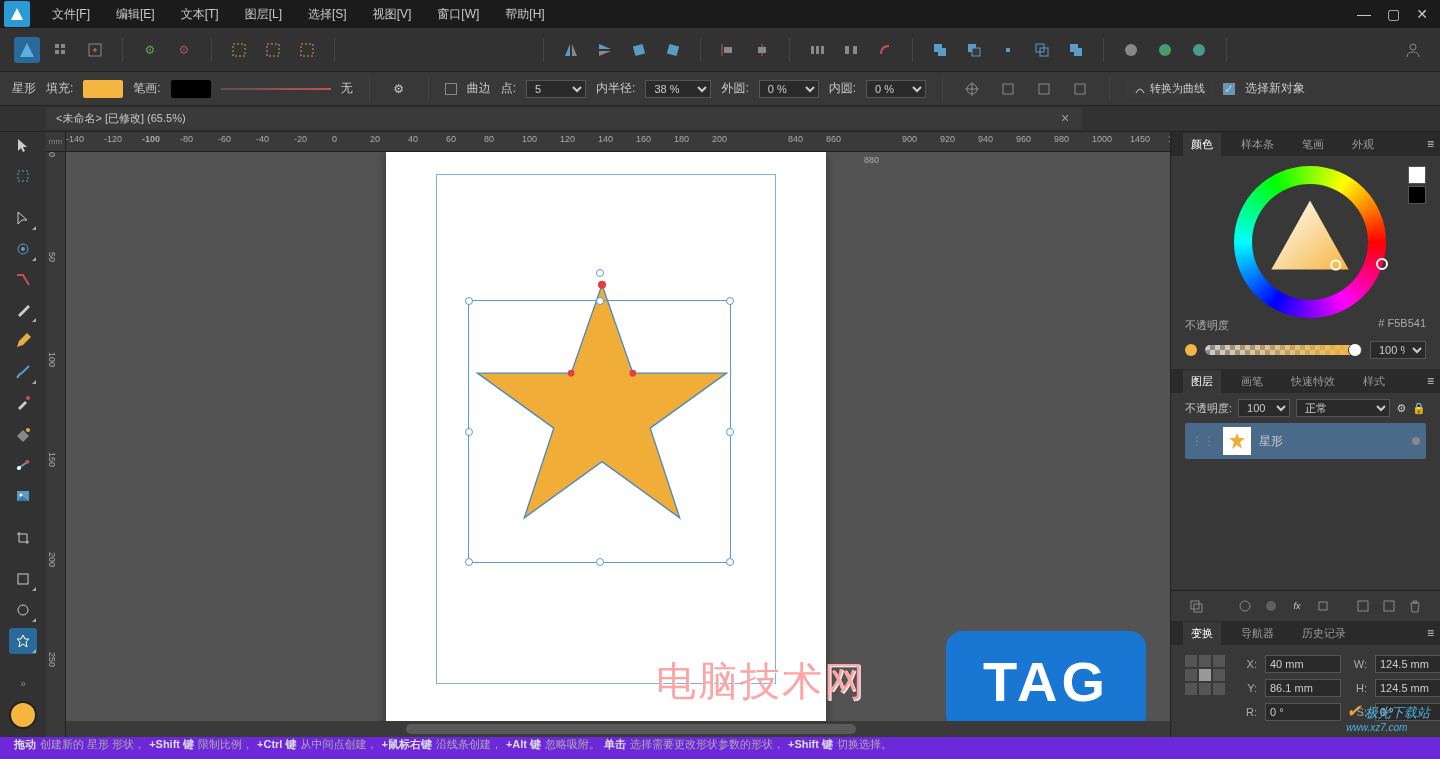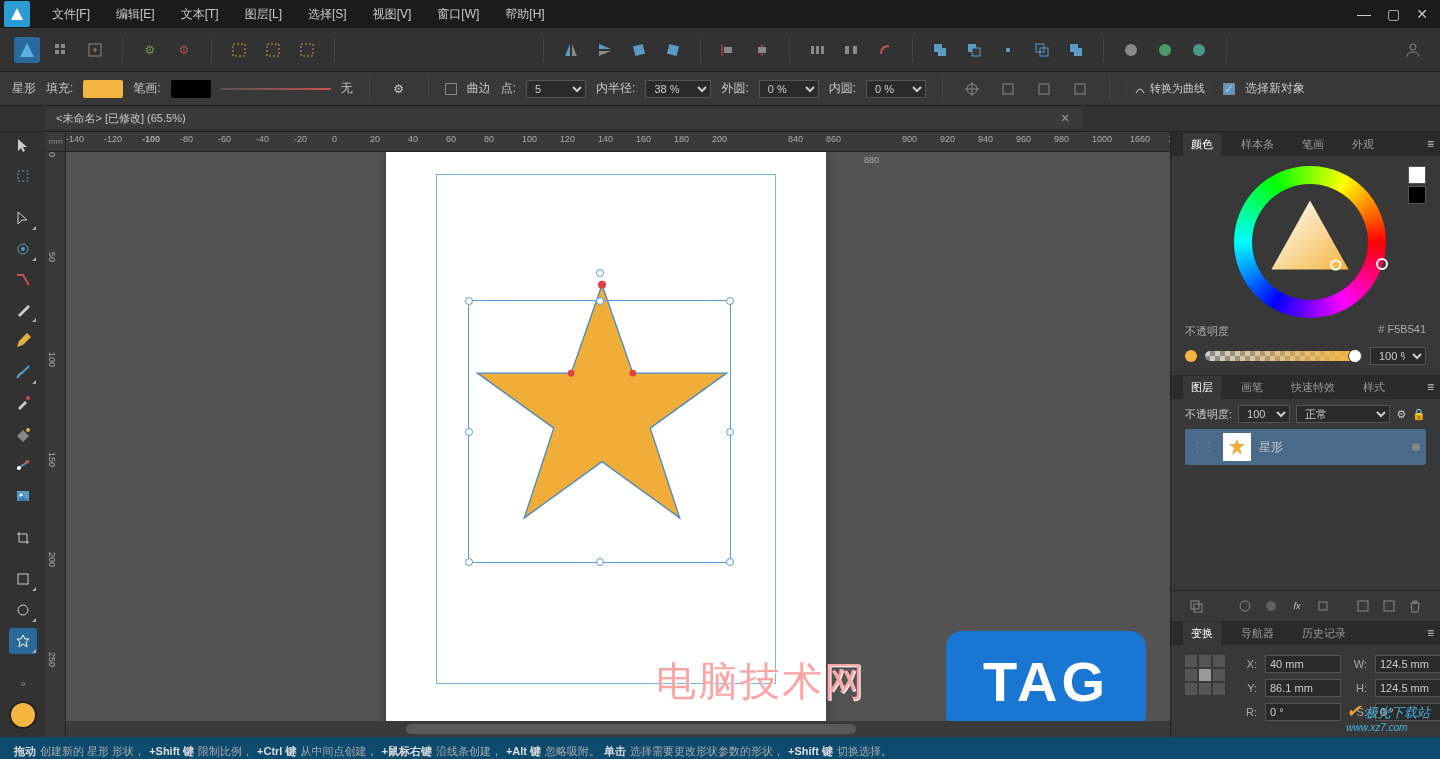--- a/index.html
+++ b/index.html
@@ -87,21 +87,21 @@
 .layer-footer { display: flex; gap: 4px; padding: 4px 14px; border-top: 1px solid #222; }
 .layer-footer .tb-icon { width: 22px; height: 22px; }
 
 .transform-panel { background: #383838; padding: 10px 14px; position: relative; }
 .anchor-grid { display: grid; grid-template-columns: repeat(3, 12px); grid-template-rows: repeat(3, 12px); gap: 2px; }
 .anchor-grid div { background: #555; }
 .transform-row { display: flex; gap: 8px; align-items: center; margin-bottom: 6px; }
 .transform-row label { width: 18px; text-align: right; color: #aaa; font-size: 11px; }
 .transform-input { background: #2a2a2a; border: 1px solid #555; color: #ccc; padding: 2px 4px; width: 76px; font-size: 11px; }
 
-.statusbar { height: 22px; background: #0c4a6e; display: flex; align-items: flex-end; padding: 0 14px; font-size: 11px; color: #aaa; gap: 4px; }
+.statusbar { height: 22px; background: #6d28d9; display: flex; align-items: flex-start; padding: 0 14px; font-size: 11px; color: #aaa; gap: 4px; }
 .statusbar b { color: #ddd; }
 
 .site-logo { position: absolute; right: 10px; bottom: 26px; font-size: 13px; color: #4ab0e0; font-style: italic; pointer-events: none; }
 .site-logo .url { display: block; font-size: 10px; color: #4ab0e0; }
 </style>
 </head>
 <body>
 
 <div class="titlebar">
   <div class="logo">
@@ -467,21 +467,21 @@
         <span class="ruler-mark" style="left: 646px;">200</span>
         <span class="ruler-mark" style="left: 722px;">840</span>
         <span class="ruler-mark" style="left: 760px;">860</span>
         <span class="ruler-mark" style="left: 798px; margin-top: 21px;">880</span>
         <span class="ruler-mark" style="left: 836px;">900</span>
         <span class="ruler-mark" style="left: 874px;">920</span>
         <span class="ruler-mark" style="left: 912px;">940</span>
         <span class="ruler-mark" style="left: 950px;">960</span>
         <span class="ruler-mark" style="left: 988px;">980</span>
         <span class="ruler-mark" style="left: 1026px;">1000</span>
-        <span class="ruler-mark" style="left: 1064px;">1660</span>
+        <span class="ruler-mark" style="left: 1064px;">1450</span>
         <span class="ruler-mark" style="left: 1102px;">1040</span>
       </div>
     <div class="ruler-v">
         <span class="ruler-mark" style="top: 0px;">0</span>
         <span class="ruler-mark" style="top: 100px;">50</span>
         <span class="ruler-mark" style="top: 200px;">100</span>
         <span class="ruler-mark" style="top: 300px;">150</span>
         <span class="ruler-mark" style="top: 400px;">200</span>
         <span class="ruler-mark" style="top: 500px;">250</span>
       </div>
@@ -541,21 +541,21 @@
               <circle cx="78" cy="75" r="5" fill="none" stroke="#fff" stroke-width="2"></circle>
             </svg>
           <div class="hue-handle"></div>
         </div>
         <div class="swatch-pair">
           <div style="background:#fff"></div>
           <div style="background:#000"></div>
         </div>
       </div>
       <div class="hex-readout"><span>#</span> <span>F5B541</span></div>
-      <div style="font-size:11px;color:#aaa;margin-top:6px">不透明度</div>
+      <div style="font-size:11px;color:#aaa;">不透明度</div>
       <div class="opacity-row">
         <div style="width:12px;height:12px;border-radius:50%;background:#f5b541"></div>
         <div class="opacity-slider">
             <div class="opacity-handle"></div>
           </div>
         <select class="ctx-select" style="width:56px"><option>100 %</option></select>
       </div>
     </div>
 
     <div class="panel-tabs">

